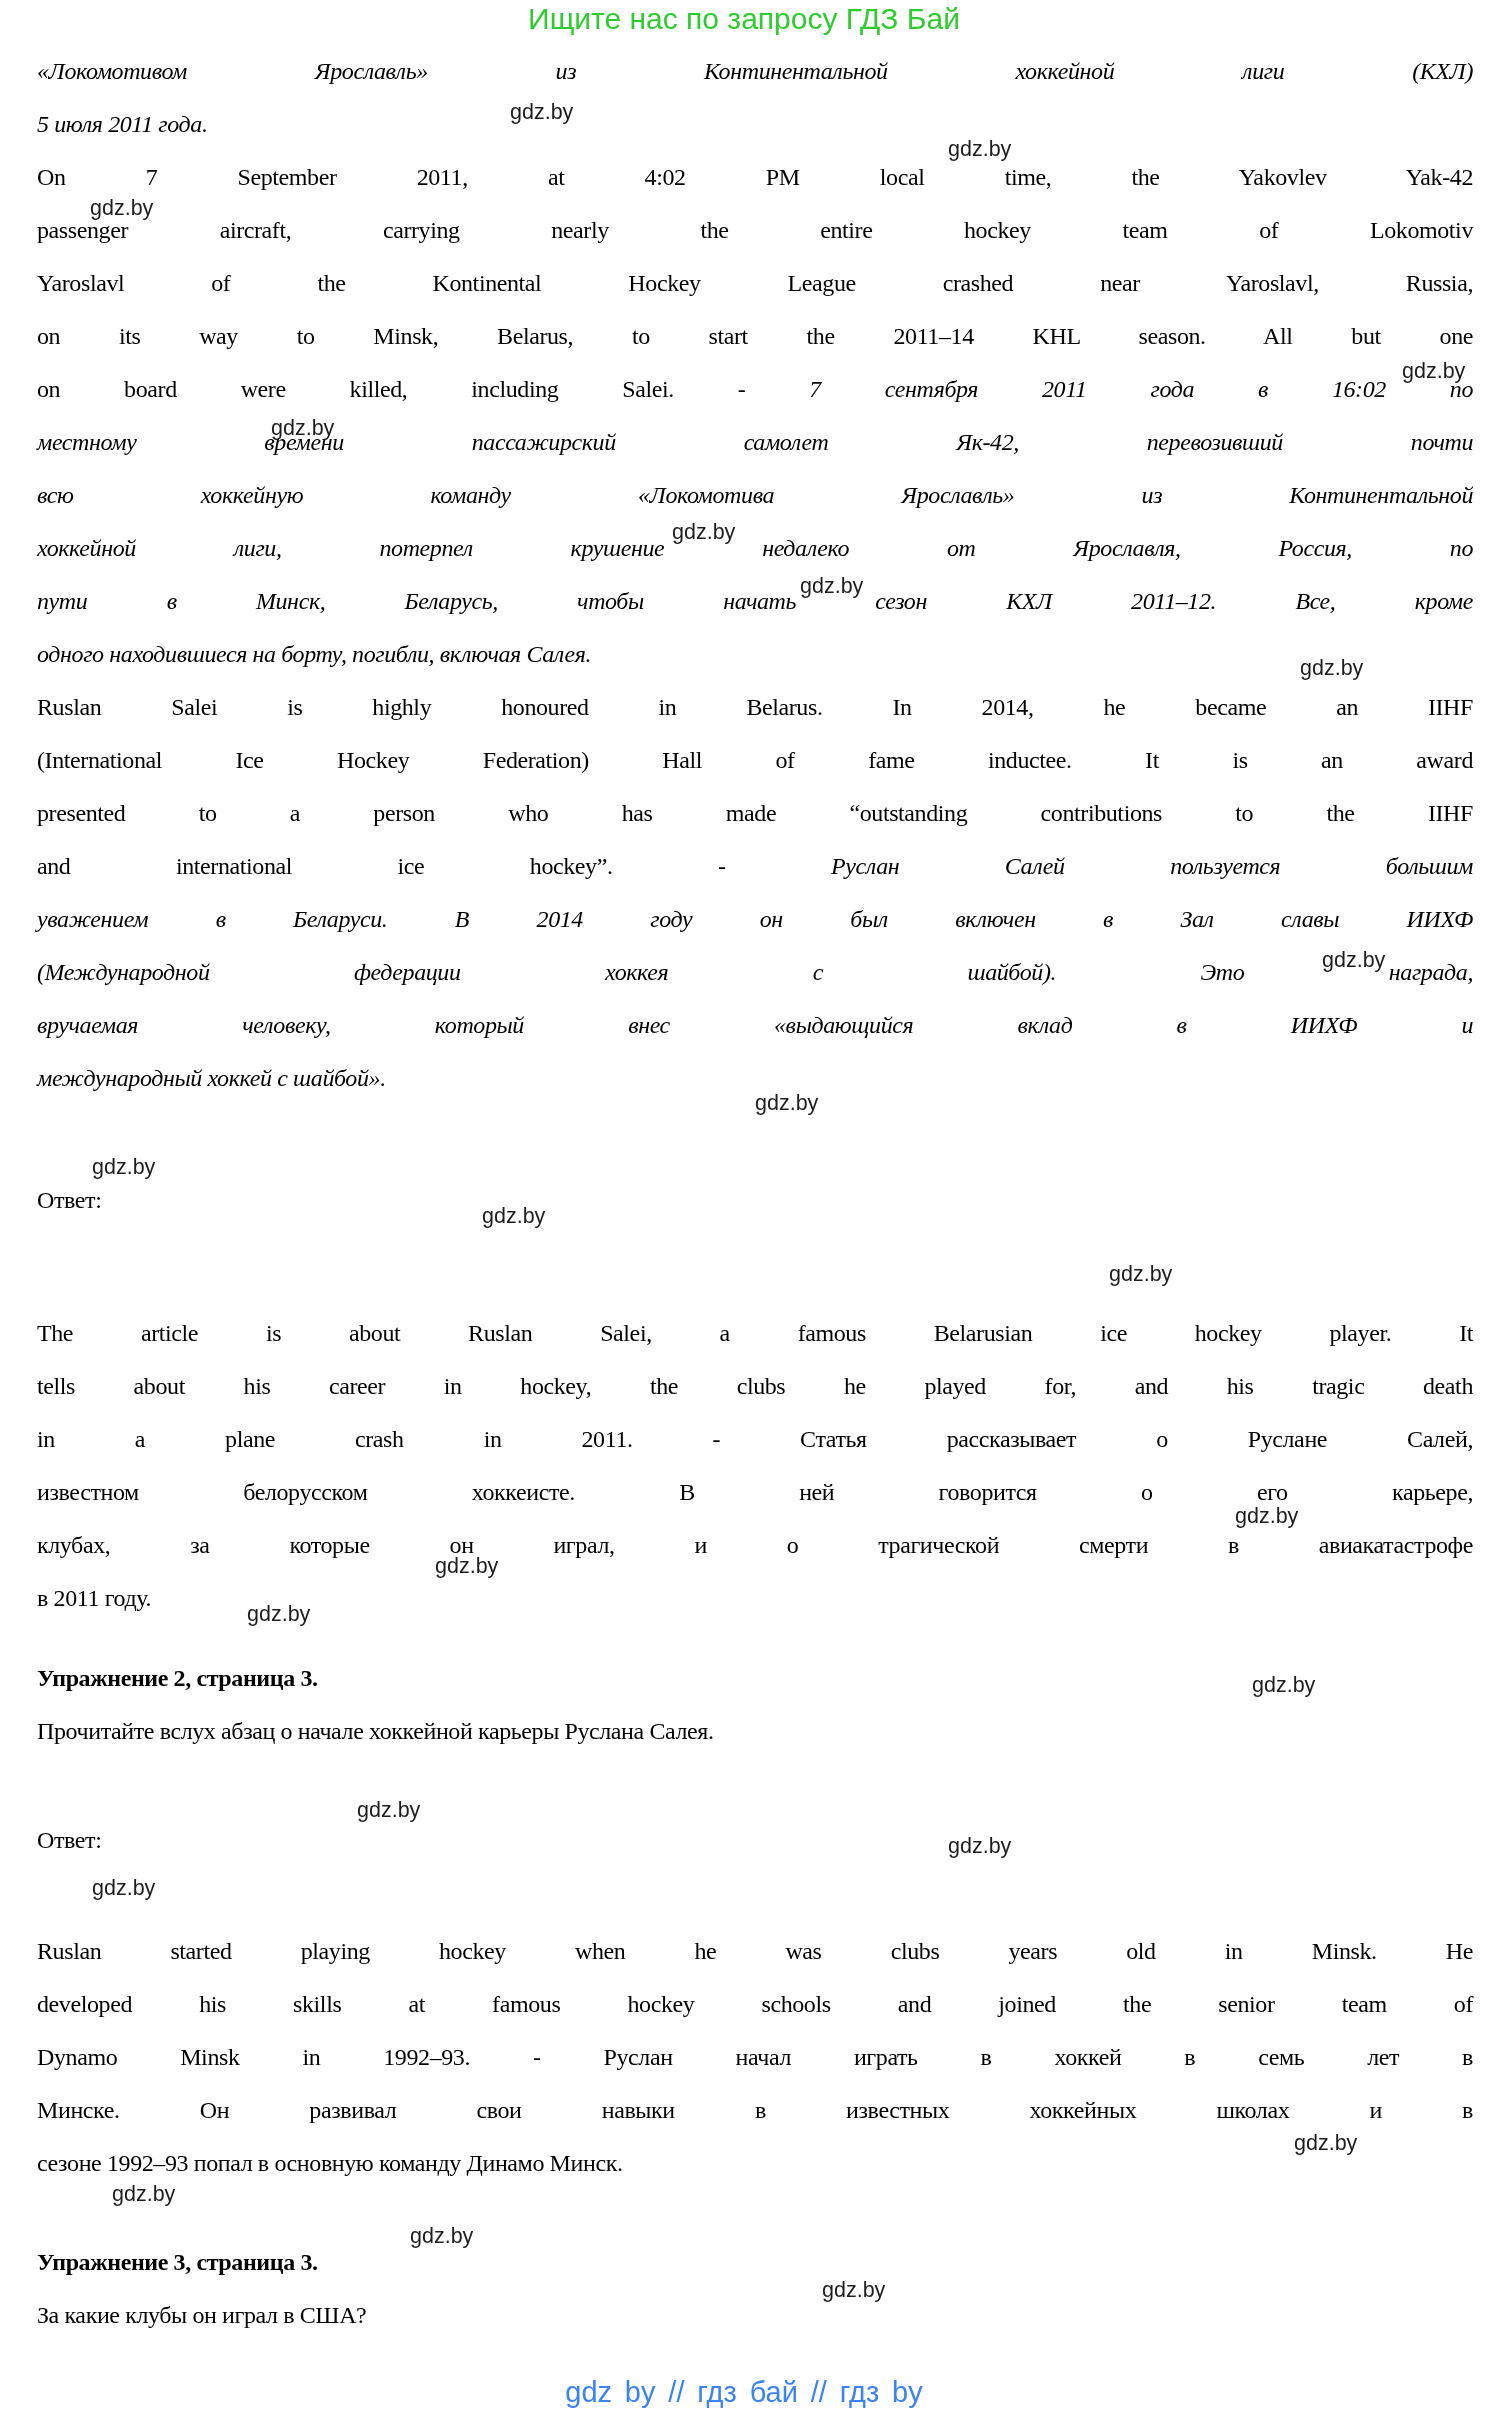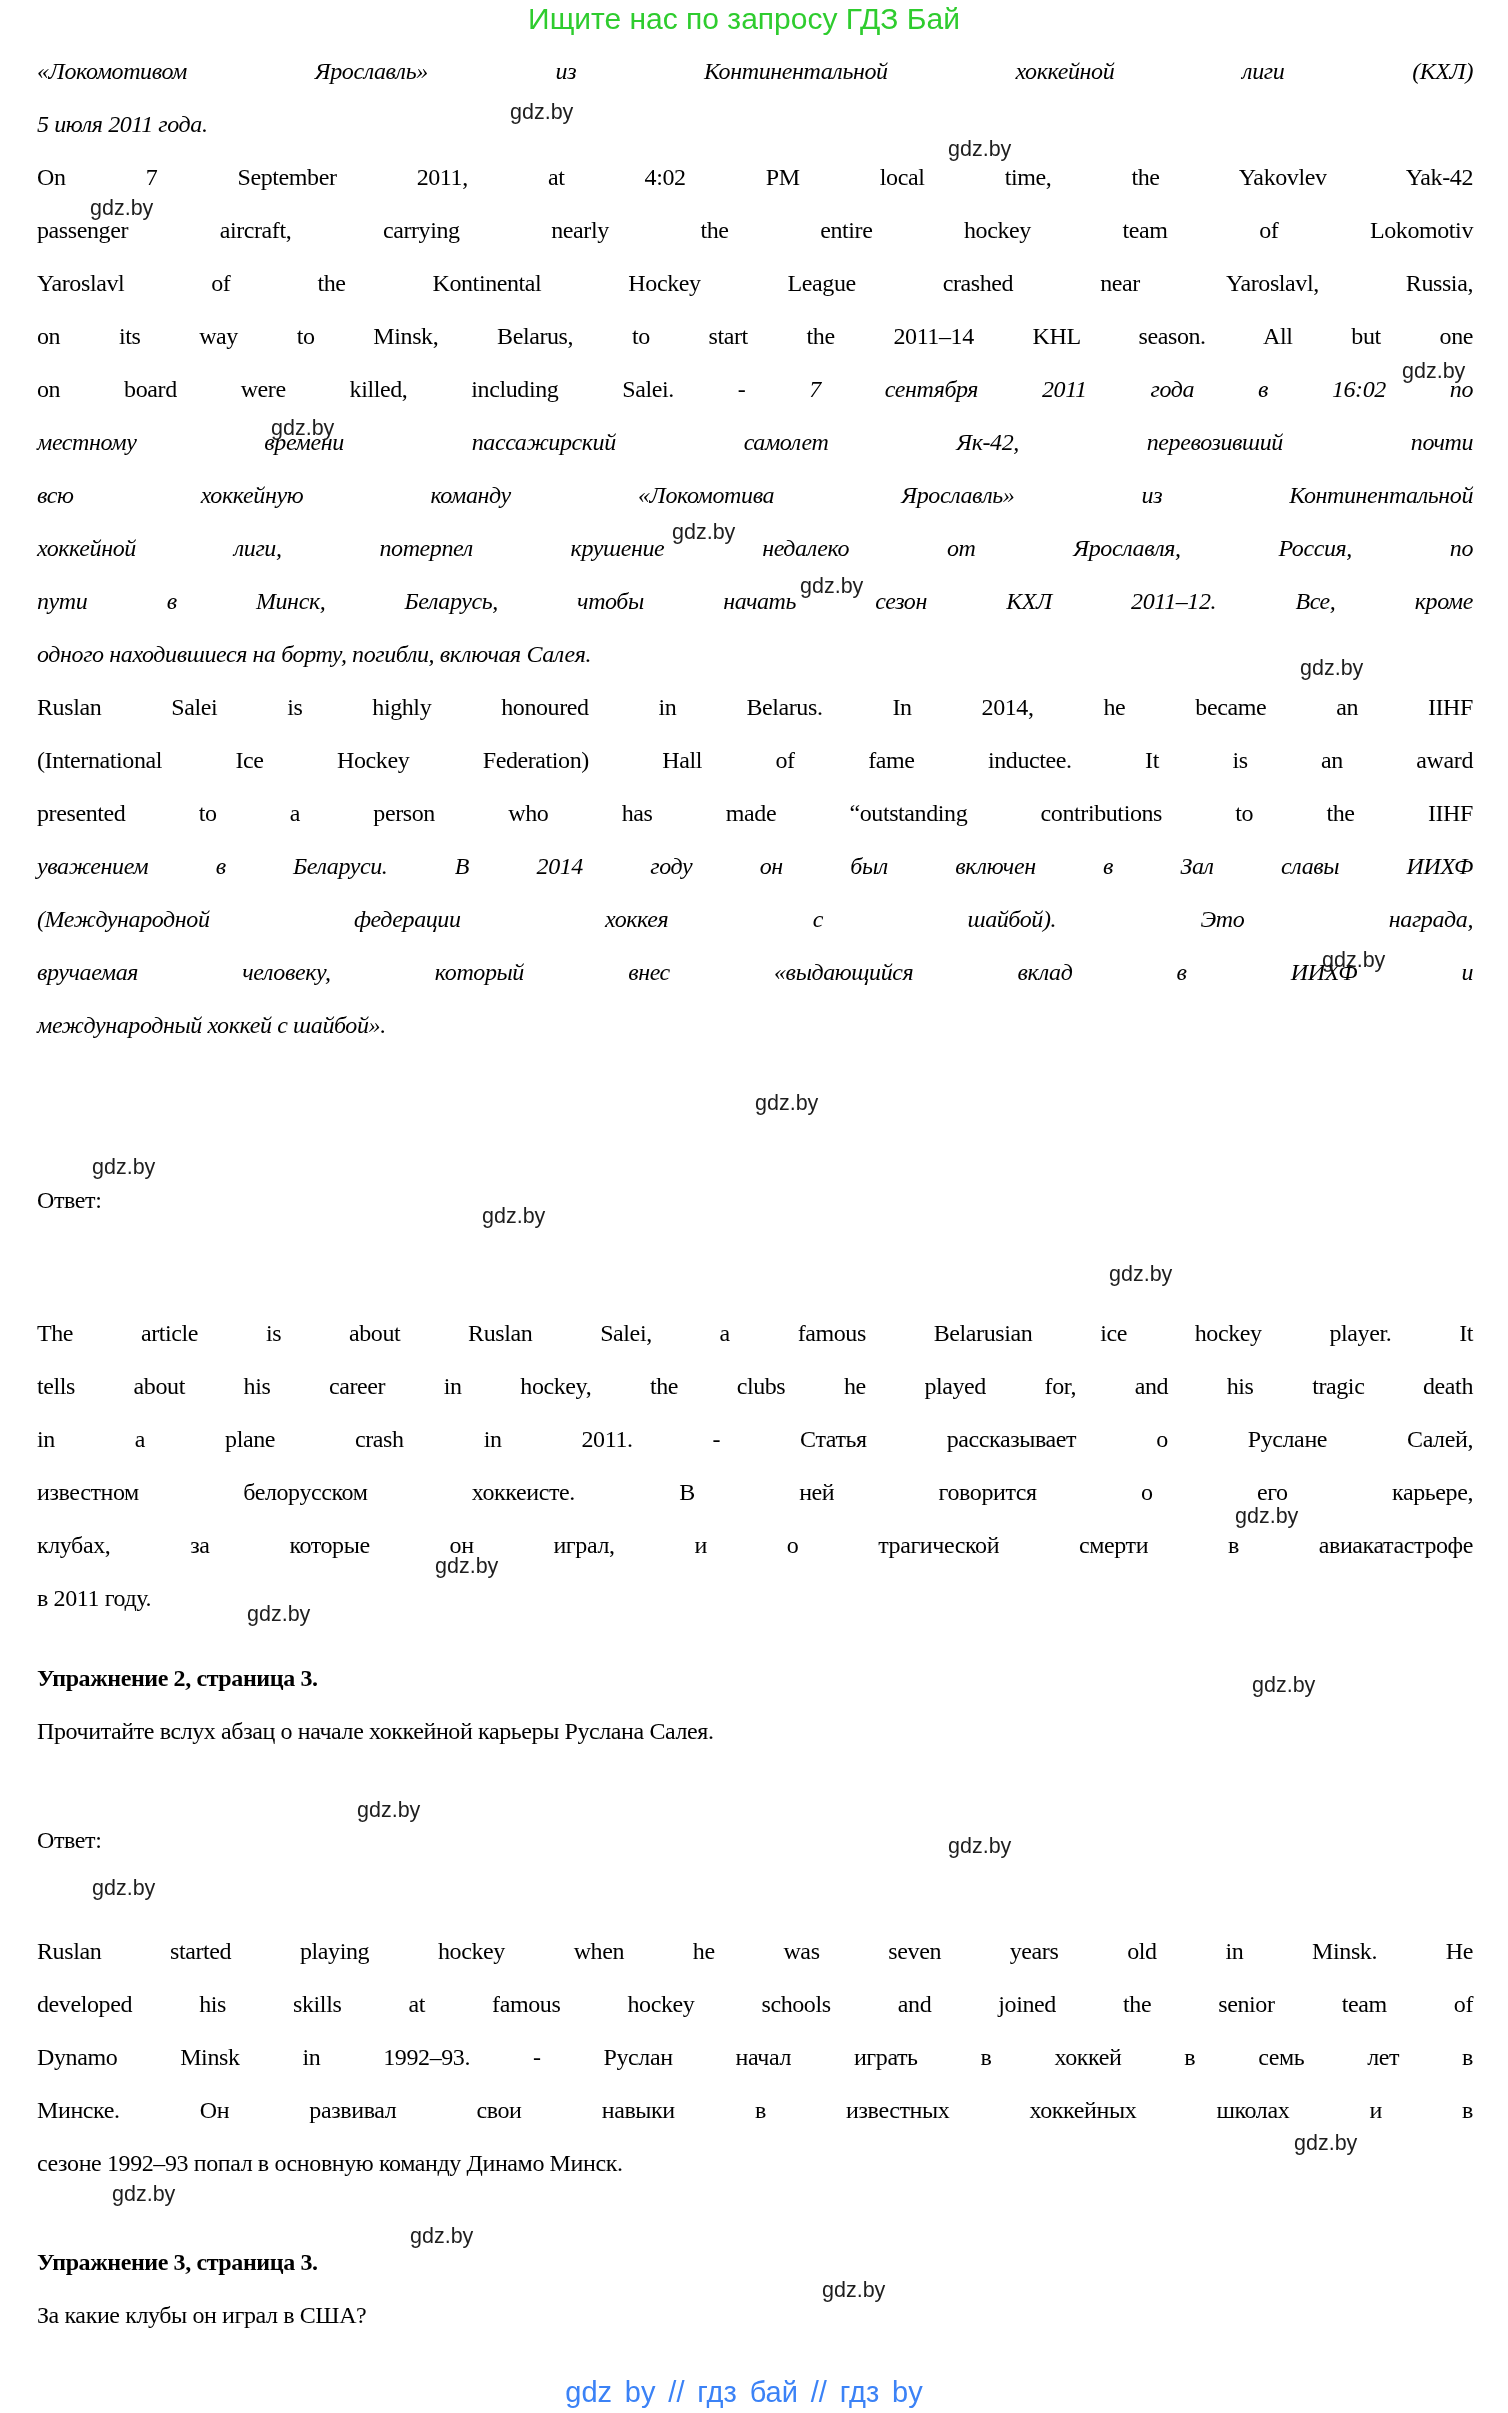--- a/index.html
+++ b/index.html
@@ -75,20 +75,21 @@
       <div class="line just"><span>on its way to Minsk, Belarus, to start the 2011–14 KHL season. All but one</span></div>
       <div class="line just"><span>on board were killed, including Salei. - </span><span class="i">7 сентября 2011 года в 16:02 по</span></div>
       <div class="line just"><span class="i">местному времени пассажирский самолет Як-42, перевозивший почти</span></div>
       <div class="line just"><span class="i">всю хоккейную команду «Локомотива Ярославль» из Континентальной</span></div>
       <div class="line just"><span class="i">хоккейной лиги, потерпел крушение недалеко от Ярославля, Россия, по</span></div>
       <div class="line just"><span class="i">пути в Минск, Беларусь, чтобы начать сезон КХЛ 2011–12. Все, кроме</span></div>
       <div class="line left"><span class="i">одного находившиеся на борту, погибли, включая Салея.</span></div>
       <div class="line just"><span>Ruslan Salei is highly honoured in Belarus. In 2014, he became an IIHF</span></div>
       <div class="line just"><span>(International Ice Hockey Federation) Hall of fame inductee. It is an award</span></div>
       <div class="line just"><span>presented to a person who has made “outstanding contributions to the IIHF</span></div>
+      <div class="line just"><span>and international ice hockey”. - </span><span class="i">Руслан Салей пользуется большим</span></div>
       <div class="line just"><span class="i">уважением в Беларуси. В 2014 году он был включен в Зал славы ИИХФ</span></div>
       <div class="line just"><span class="i">(Международной федерации хоккея с шайбой). Это награда,</span></div>
       <div class="line just"><span class="i">вручаемая человеку, который внес «выдающийся вклад в ИИХФ и</span></div>
       <div class="line left"><span class="i">международный хоккей с шайбой».</span></div>
     </div>
     <div class="block" style="top: 1174px;">
       <div class="line left"><span>Ответ:</span></div>
     </div>
     <div class="block" style="top: 1307px;">
       <div class="line just"><span>The article is about Ruslan Salei, a famous Belarusian ice hockey player. It</span></div>
@@ -99,21 +100,21 @@
       <div class="line left"><span>в 2011 году.</span></div>
     </div>
     <div class="block" style="top: 1652px;">
       <div class="line left"><span class="b">Упражнение 2, страница 3.</span></div>
       <div class="line left"><span>Прочитайте вслух абзац о начале хоккейной карьеры Руслана Салея.</span></div>
     </div>
     <div class="block" style="top: 1814px;">
       <div class="line left"><span>Ответ:</span></div>
     </div>
     <div class="block" style="top: 1925px;">
-      <div class="line just"><span>Ruslan started playing hockey when he was seven years old in Minsk. He</span></div>
+      <div class="line just"><span>Ruslan started playing hockey when he was clubs years old in Minsk. He</span></div>
       <div class="line just"><span>developed his skills at famous hockey schools and joined the senior team of</span></div>
       <div class="line just"><span>Dynamo Minsk in 1992–93. - Руслан начал играть в хоккей в семь лет в</span></div>
       <div class="line just"><span>Минске. Он развивал свои навыки в известных хоккейных школах и в</span></div>
       <div class="line left"><span>сезоне 1992–93 попал в основную команду Динамо Минск.</span></div>
     </div>
     <div class="block" style="top: 2236px;">
       <div class="line left"><span class="b">Упражнение 3, страница 3.</span></div>
       <div class="line left"><span>За какие клубы он играл в США?</span></div>
     </div>
     <div class="wm" style="left: 510px; top: 100px; color: rgb(30, 30, 30);">gdz.by</div>

